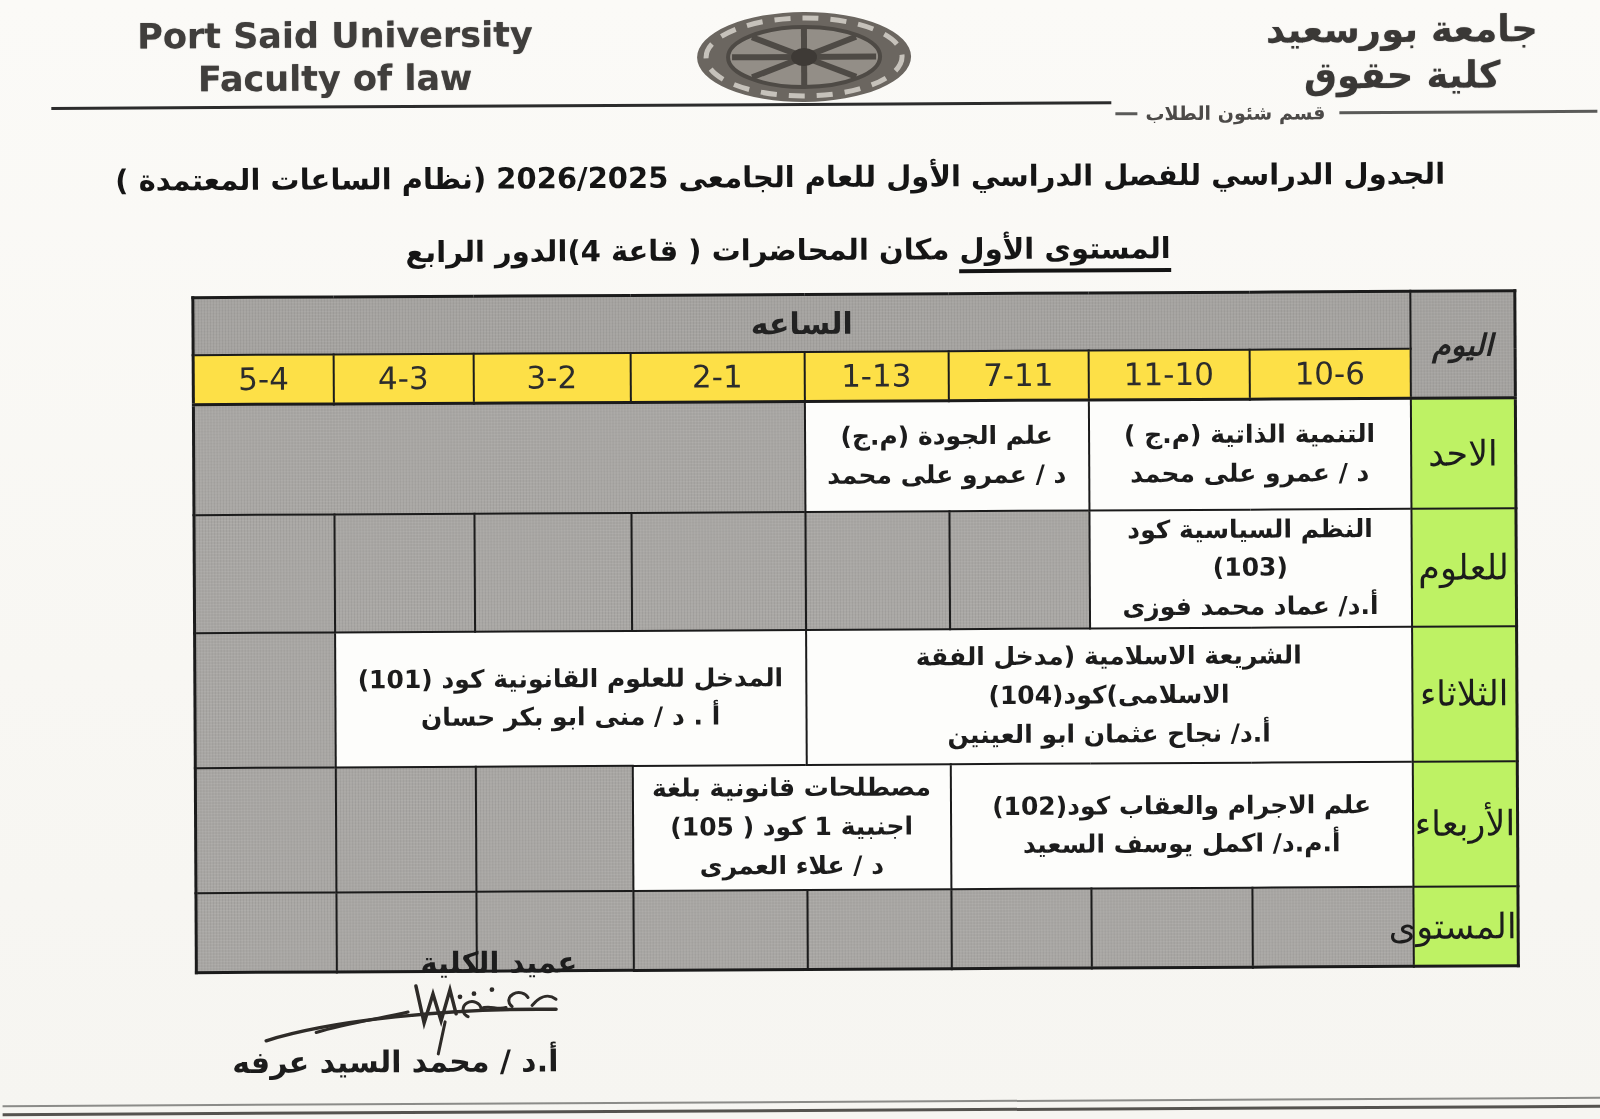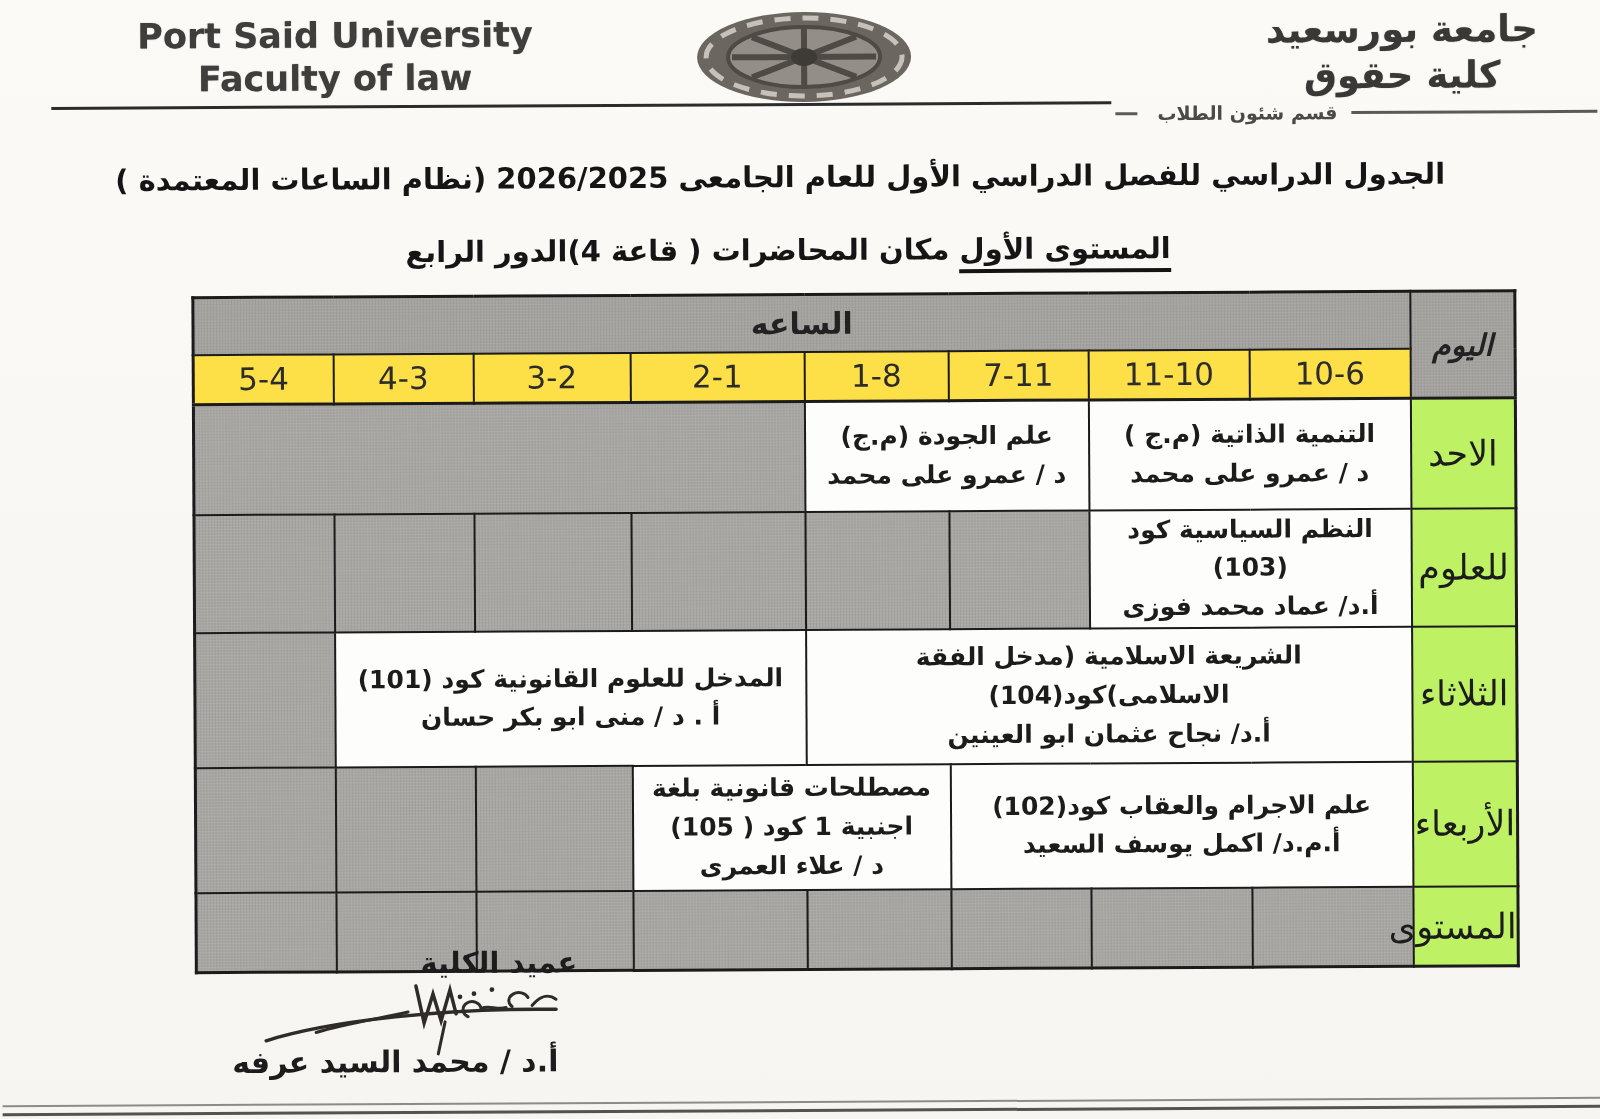--- a/index.html
+++ b/index.html
@@ -23,21 +23,21 @@
   }
   .hdr-rule{position:absolute;left:54px;top:103px;width:1060px;height:3px;background:#2c2c2c;}
   .logo{position:absolute;left:693px;top:6px;width:228px;height:102px;}
   .hdr-ar{
     position:absolute;left:1240px;top:10px;width:330px;text-align:center;
     font-weight:bold;font-size:37px;line-height:1.25;color:#3a3836;direction:rtl;
     text-shadow:0 0 1px rgba(58,56,54,.5);
   }
   .hdr-dept{position:absolute;left:1118px;top:104px;width:482px;display:flex;align-items:center;}
   .hdr-dept .dash{width:22px;height:3px;background:#5a5a58;margin-right:8px;flex:none;}
-  .hdr-dept .dept-text{font-size:19px;font-weight:bold;color:#4c4a48;white-space:nowrap;direction:rtl;margin-left:12px;}
+  .hdr-dept .dept-text{font-size:19px;font-weight:bold;color:#4c4a48;white-space:nowrap;direction:rtl;}
   .hdr-dept .rule2{flex:1;height:3px;background:#5a5a58;margin-left:14px;}
 
   
   .title1{position:absolute;left:0;top:160px;width:1565px;text-align:center;direction:rtl;
     font-size:29px;font-weight:bold;color:#151515;}
   .title2{position:absolute;left:0;top:233px;width:1580px;text-align:center;direction:rtl;
     font-size:29px;font-weight:bold;color:#151515;}
   .title2 .underlined{border-bottom:4px solid #141414;padding-bottom:3px;}
 
   
@@ -144,21 +144,21 @@
     </colgroup>
     <thead>
       <tr class="head1">
         <th class="day-head shaded-dark" rowspan="2">اليوم</th>
         <th class="hour-head shaded-dark" colspan="8">الساعه</th>
       </tr>
       <tr class="head2">
           <td class="hour-cell" dir="ltr">10-6</td>
           <td class="hour-cell" dir="ltr">11-10</td>
           <td class="hour-cell" dir="ltr">7-11</td>
-          <td class="hour-cell" dir="ltr">1-8</td>
+          <td class="hour-cell" dir="ltr">1-13</td>
           <td class="hour-cell" dir="ltr">2-1</td>
           <td class="hour-cell" dir="ltr">3-2</td>
           <td class="hour-cell" dir="ltr">4-3</td>
           <td class="hour-cell" dir="ltr">5-4</td>
         </tr>
     </thead>
     <tbody>
         <tr class="r0">
           <td class="day-cell">الاحد</td>
           <td colspan="2" class="course-cell">

